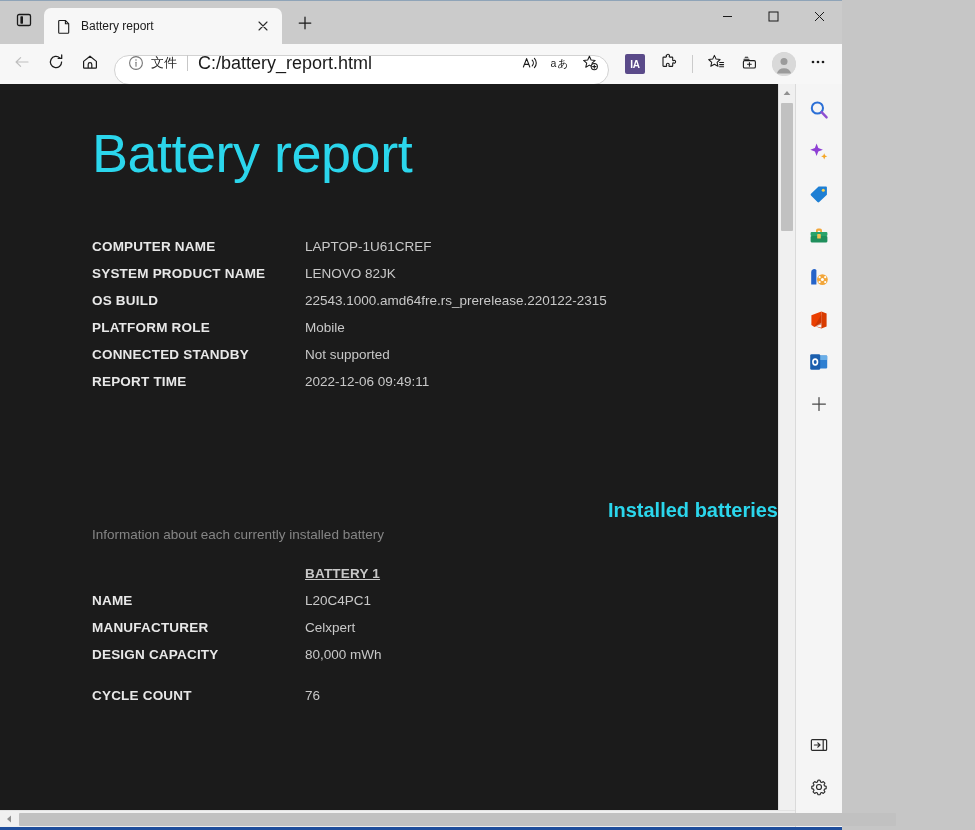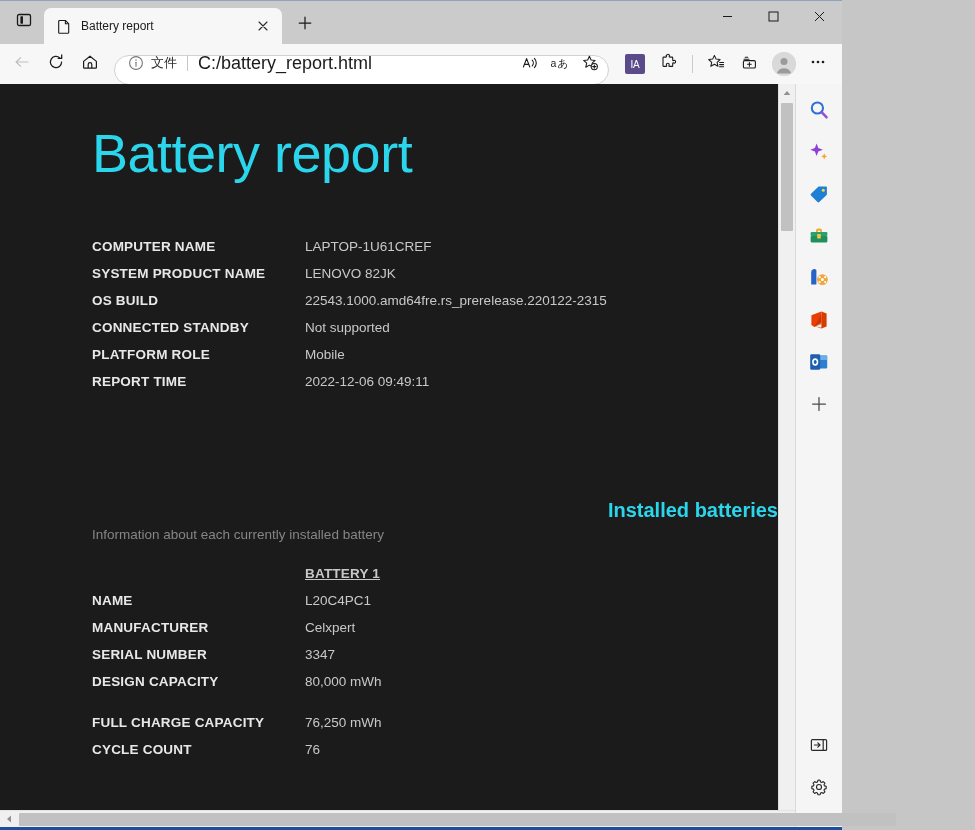--- a/index.html
+++ b/index.html
@@ -152,21 +152,21 @@
     width: 1px; height: 18px;
     background: #cbcbcb;
     margin: 0 5px;
     flex: 0 0 auto;
   }
   .ext-badge {
     width: 20px; height: 20px;
     background: #5b4b8a;
     color: #fff;
     font-size: 10px;
-    font-weight: normal;
+    font-weight: bold;
     display: flex; align-items: center; justify-content: center;
     border-radius: 2px;
     letter-spacing: -0.3px;
   }
   .avatar {
     width: 24px; height: 24px;
     border-radius: 50%;
     background: #d4d4d4;
     display: flex; align-items: flex-end; justify-content: center;
     overflow: hidden;
@@ -527,26 +527,26 @@
                 </tr>
                 <tr>
                   <td class="lbl">SYSTEM PRODUCT NAME</td>
                   <td class="val">LENOVO 82JK</td>
                 </tr>
                 <tr>
                   <td class="lbl">OS BUILD</td>
                   <td class="val">22543.1000.amd64fre.rs_prerelease.220122-2315</td>
                 </tr>
                 <tr>
+                  <td class="lbl">PLATFORM ROLE</td>
+                  <td class="val">Mobile</td>
+                </tr>
+                <tr>
                   <td class="lbl">CONNECTED STANDBY</td>
                   <td class="val">Not supported</td>
-                </tr>
-                <tr>
-                  <td class="lbl">PLATFORM ROLE</td>
-                  <td class="val">Mobile</td>
                 </tr>
                 <tr>
                   <td class="lbl">REPORT TIME</td>
                   <td class="val">2022-12-06  09:49:11</td>
                 </tr>
               </tbody>
             </table>
 
             <div class="section">
               <div class="section-title">Installed batteries</div>
@@ -560,34 +560,26 @@
                   </tr>
                   <tr>
                     <td class="lbl">NAME</td>
                     <td class="val">L20C4PC1</td>
                   </tr>
                   <tr>
                     <td class="lbl">MANUFACTURER</td>
                     <td class="val">Celxpert</td>
                   </tr>
                   <tr>
-                    <td class="lbl">SERIAL NUMBER</td>
-                    <td class="val">3347</td>
-                  </tr>
-                  <tr>
                     <td class="lbl">DESIGN CAPACITY</td>
                     <td class="val">80,000 mWh</td>
                   </tr>
                   <tr class="spacer">
                       <td colspan="2"></td>
                     </tr>
-                  <tr>
-                    <td class="lbl">FULL CHARGE CAPACITY</td>
-                    <td class="val">76,250 mWh</td>
-                  </tr>
                   <tr>
                     <td class="lbl">CYCLE COUNT</td>
                     <td class="val">76</td>
                   </tr>
                 </tbody>
               </table>
             </div>
 
           </div>
         </div>

